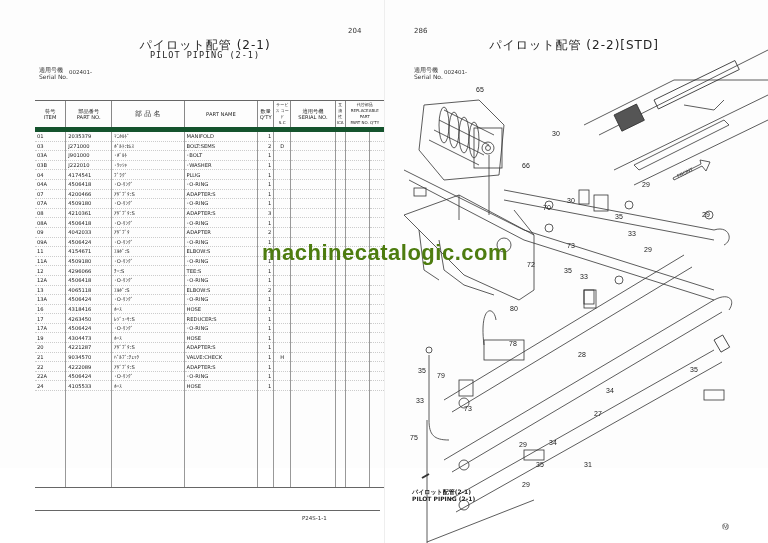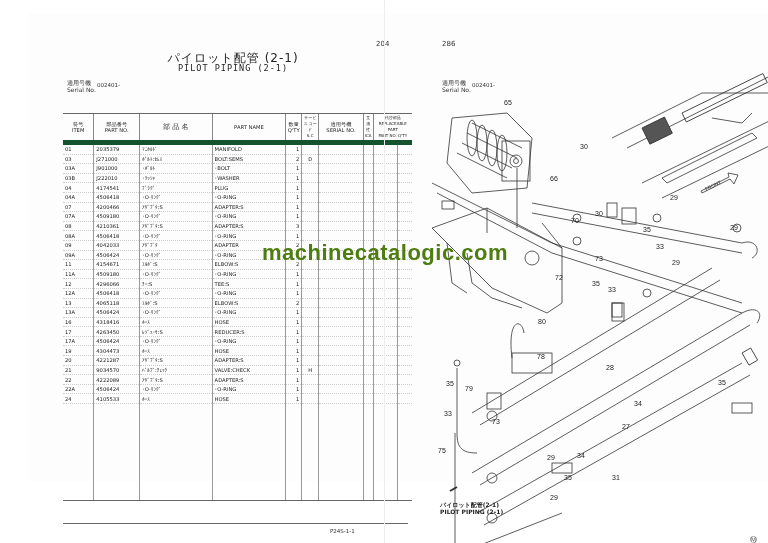--- a/index.html
+++ b/index.html
@@ -1,17 +1,17 @@
 <!DOCTYPE html>
 <html><head>
 <meta charset="utf-8">
 <style>
   html, body { margin:0; padding:0; background:#ffffff; }
   body { width:768px; height:543px; position:relative; overflow:hidden; font-family:"DejaVu Sans", sans-serif; color:#222; }
-  .page { position:absolute; top:13px; height:468px; background:#fdfdfd;margin-left:28px; }
+  .page { position:absolute; top:0; height:468px; background:#fdfdfd; }
   .page.left { left:0; width:384px; }
   .page.right { left:384px; width:384px; }
   .pnum { position:absolute; font-size:7px; color:#333; }
   .title-jp { position:absolute; font-size:12px; letter-spacing:1px; color:#222; text-align:center; }
   .title-en { position:absolute; font-size:8.5px; letter-spacing:1px; color:#222; text-align:center; font-family:"DejaVu Sans Mono", monospace; }
   .serial { position:absolute; font-size:6px; line-height:7px; color:#333; }
   .serial .sv { position:absolute; left:30px; top:3px; font-size:5.5px; }
   table.parts { position:absolute; left:35px; top:100px; border-collapse:collapse; font-size:5.2px; color:#222; table-layout:fixed; }
   table.parts th { font-weight:normal; border-left:1px solid #888; border-bottom:5px solid #14532d; border-top:1px solid #666; padding:1px; text-align:center; line-height:6px; height:24px; vertical-align:middle; }
   table.parts th:first-child { border-left:none; }
@@ -405,20 +405,21 @@
         </tr>
       </tbody>
   </table>
 
   <div class="footer-code">P24S-1-1</div>
   <div style="position:absolute;left:35px;top:510px;width:345px;border-top:1px solid #666;"></div>
 </div>
 
 <div class="page right">
   <div class="pnum" style="left:30px;top:27px;">286</div>
+  <div class="title-jp" style="left:100px;top:37px;width:180px;">パイロット配管 (2-2)[STD]</div>
   <div class="serial" style="left:30px;top:66px;">
     <div>適用号機</div>
     <div>Serial No.</div>
     <div class="sv">002401-</div>
   </div>
 
   <svg class="diagram" viewBox="0 0 384 543" fill="none" stroke="#333" stroke-width="0.8">
 
     <g>
       <path d="M200 125 L290 80 L384 80 M215 135 L384 50 M230 170 L384 95 M250 185 L384 120"></path>

